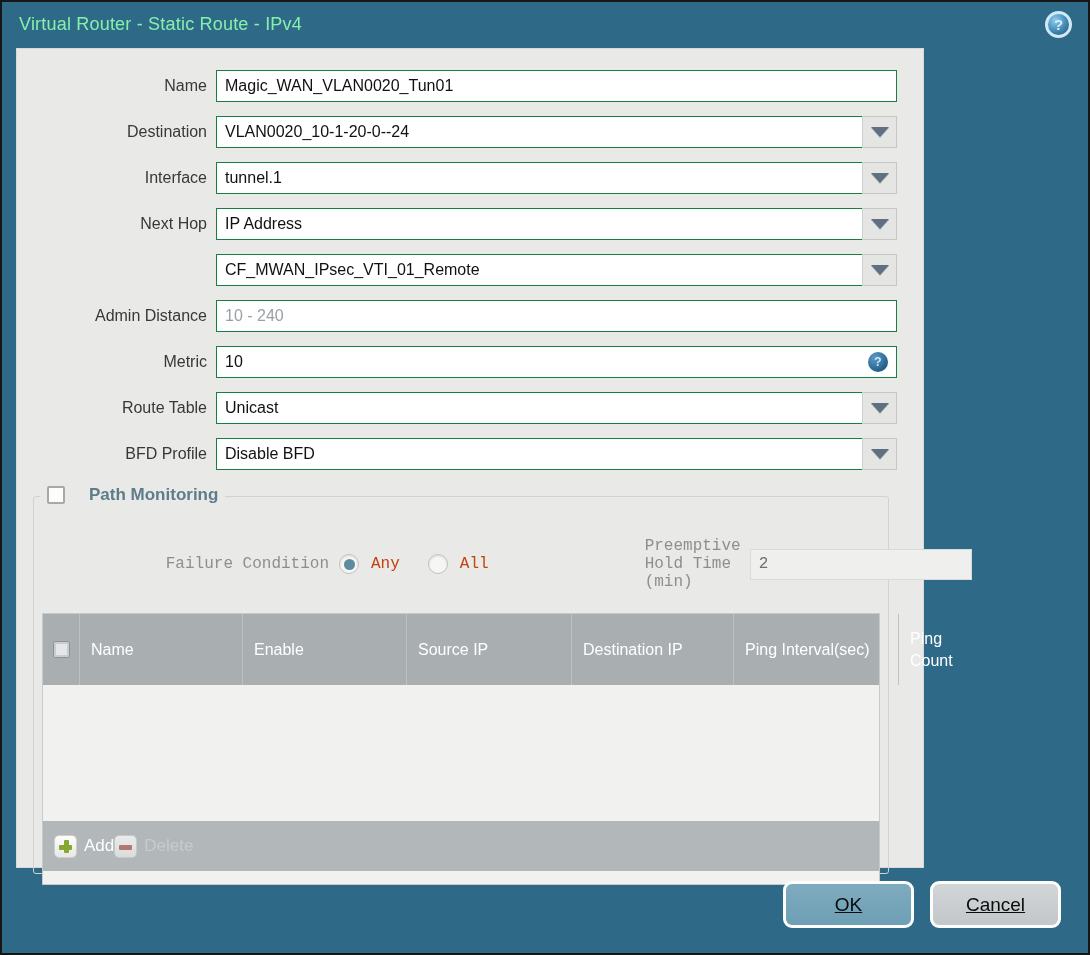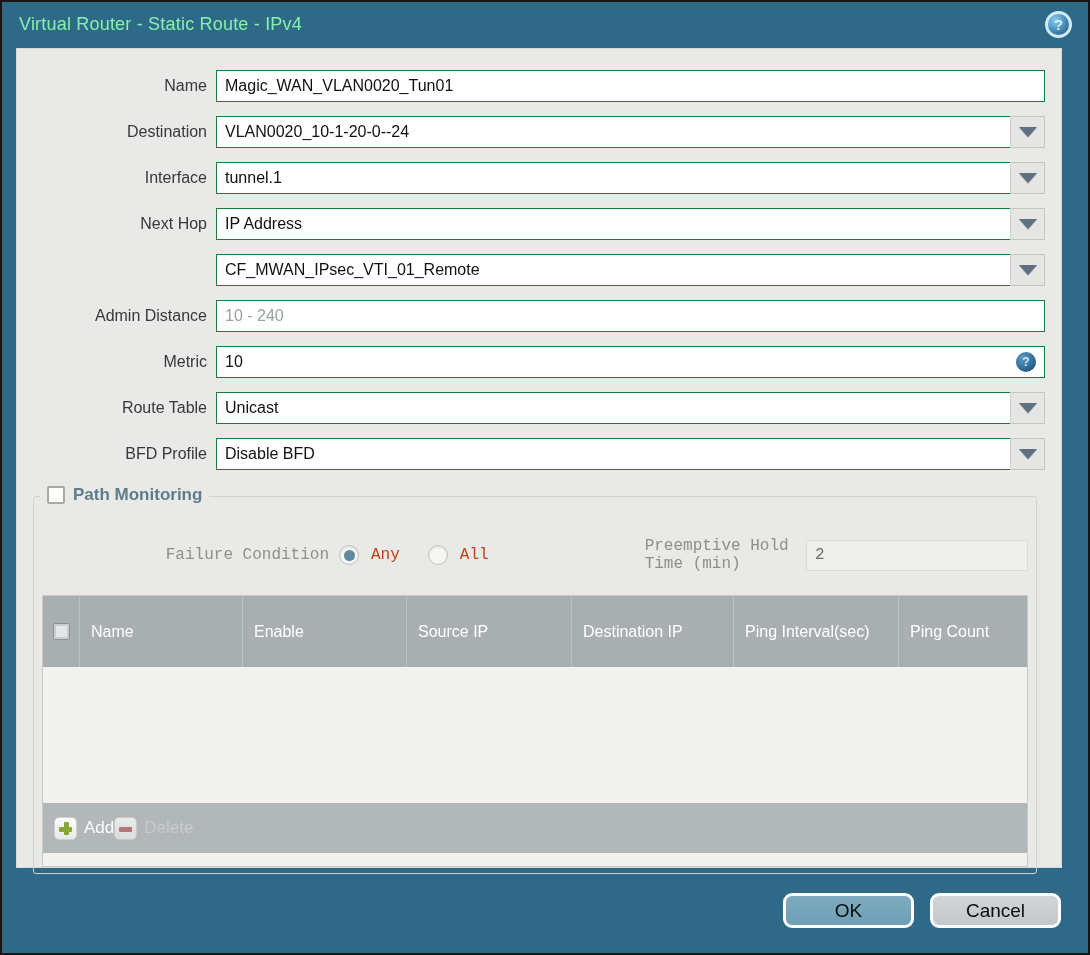--- a/index.html
+++ b/index.html
@@ -27,24 +27,24 @@
   .help-badge {
     width: 27px; height: 27px; border-radius: 50%;
     background: radial-gradient(circle at 35% 30%, #8ecdee 0%, #4d94c0 45%, #1b4f74 100%);
     border: 3px solid #cfe9f6;
     color: #d7effb; font-size: 15px; font-weight: bold;
     display: flex; align-items: center; justify-content: center;
     cursor: pointer;
   }
   
   .content {
-    position: absolute; left: 14px; top: 46px; width: 1046px; height: 820px;
+    position: absolute; left: 14px; top: 46px; width: 908px; height: 820px;
     background: #e9e9e7;
     border: 1px solid #d9d9d7;
-    padding: 21px 16px 0 0;
+    padding: 21px 26px 0 0;
   }
   .form-row {
     display: flex; align-items: center;
     margin-bottom: 14px;
   }
   .form-label {
     width: 199px; text-align: right; padding-right: 9px;
     color: #383838; font-size: 16px;
     flex: none;
   }
@@ -85,21 +85,21 @@
     position: relative;
     margin: 26px 8px 0 16px;
     height: 378px;
     border: 1px solid #d2d2d0;
     border-radius: 3px;
     padding: 26px 8px 0 8px;
   }
   .pm-legend {
     position: absolute; top: -12px; left: 6px;
     background: #e9e9e7; padding: 0 7px;
-    display: flex; align-items: center; gap: 8px;
+    display: flex; align-items: center; gap: 24px;
     cursor: pointer;
   }
   .pm-checkbox {
     width: 18px; height: 18px;
     background: #fdfdfb; border: 2px solid #a8a8a6; border-radius: 2px;
   }
   .pm-legend-text {
     color: #5e7d8b; font-size: 17px; font-weight: bold;
   }
   .pm-controls {
@@ -184,25 +184,26 @@
   .tbl-btn-label { font-size: 17px; }
   .add-btn .tbl-btn-label { color: #fdfdfd; }
   .del-btn { cursor: default; }
   .del-btn .tbl-btn-label { color: #c6cbce; }
   
   .dialog-footer {
     position: absolute; right: 27px; bottom: 25px;
     display: flex; gap: 16px;
   }
   .dlg-btn {
-    width: 131px; height: 35px;
+    width: 131px; height: 47px;
     border: 3px solid #fdfdfd; border-radius: 9px;
     font-family: inherit; font-size: 19px; color: #0b0b0b;
     display: flex; align-items: center; justify-content: center;
     cursor: pointer;
+    text-decoration: underline;
   }
   .ok-btn { background: linear-gradient(#7fabbf, #6d9fb5); }
   .cancel-btn { background: linear-gradient(#d3d6d8, #c3c7c9); }
 </style>
 </head>
 <body>
 
 <div class="dialog">
 
   <div class="titlebar">

